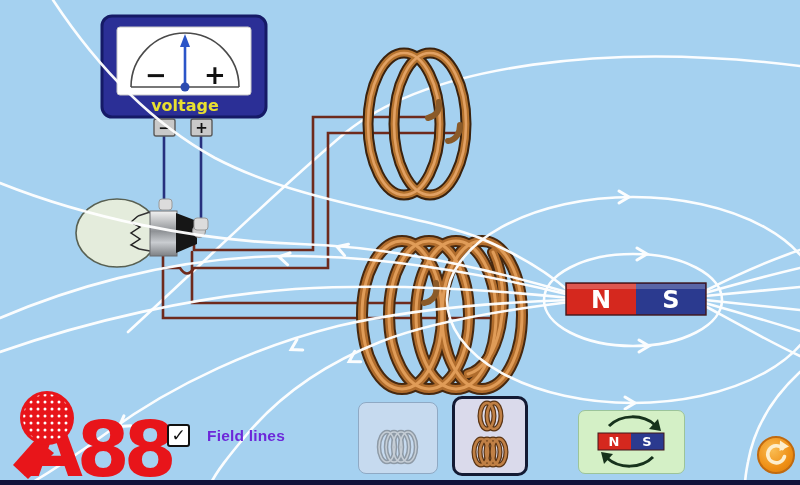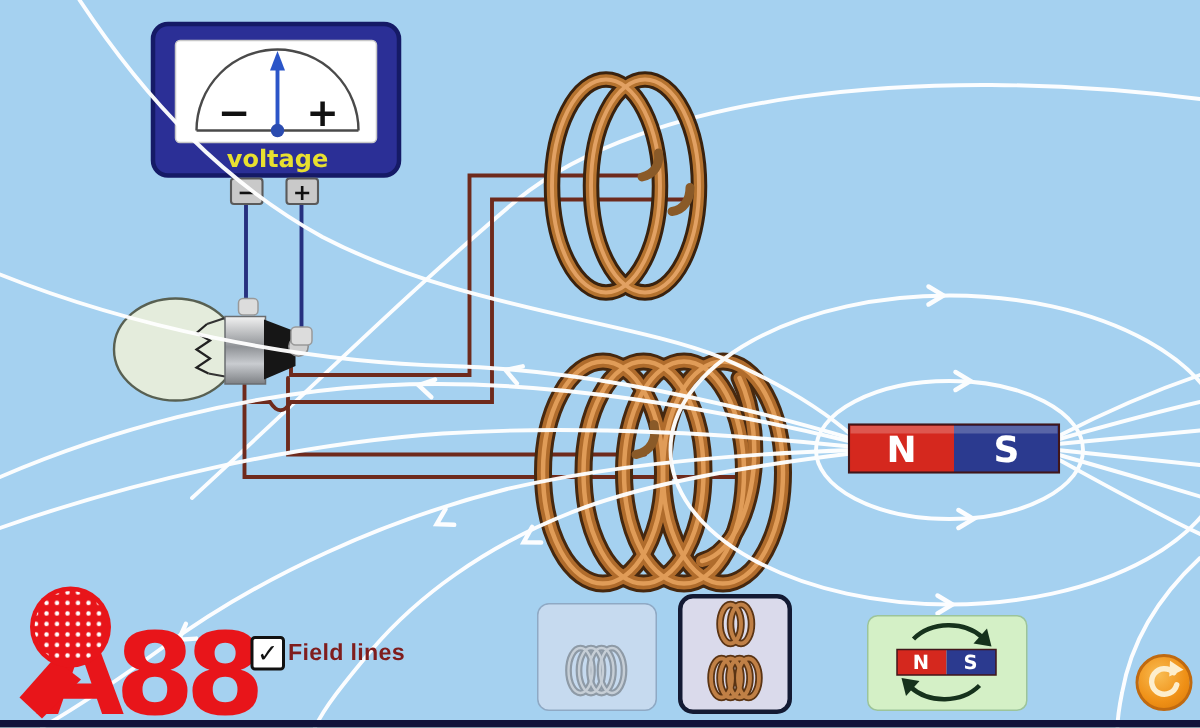--- a/index.html
+++ b/index.html
@@ -5,21 +5,21 @@
   html,body{margin:0;padding:0;background:#888;}
   .stage{position:relative;width:800px;height:485px;background:#a5d1f0;overflow:hidden;
          font-family:"Liberation Sans","DejaVu Sans",sans-serif;}
   .stage svg text{font-family:"DejaVu Sans","Liberation Sans",sans-serif;}
   .scene{position:absolute;left:0;top:0;}
   
   .field-lines{position:absolute;left:167px;top:424px;display:flex;align-items:center;cursor:pointer;}
   .checkbox{width:19px;height:19px;background:#fff;border:2.5px solid #111;border-radius:3px;
             display:flex;align-items:center;justify-content:center;
             font-size:17px;font-weight:bold;color:#111;line-height:1;}
-  .field-lines .lbl{margin-left:2px;font-size:15.5px;color:#7f1d1d;font-weight:bold;letter-spacing:.2px;}
+  .field-lines .lbl{margin-left:17px;font-size:15.5px;color:#6d28d9;font-weight:bold;letter-spacing:.2px;}
   
   .btn{position:absolute;box-sizing:border-box;cursor:pointer;}
   .btn-coil-one{left:358px;top:402px;width:80px;height:72px;background:#c6daef;
                 border:1.5px solid #8fa9c4;border-radius:8px;}
   .btn-coil-two{left:452px;top:396px;width:76px;height:80px;background:#dadaeb;
                 border:3px solid #131a33;border-radius:10px;}
   .btn-flip{left:578px;top:410px;width:107px;height:64px;background:#d4f0c6;
             border:1.5px solid #9cc49a;border-radius:7px;}
   .btn svg{display:block;}
   

